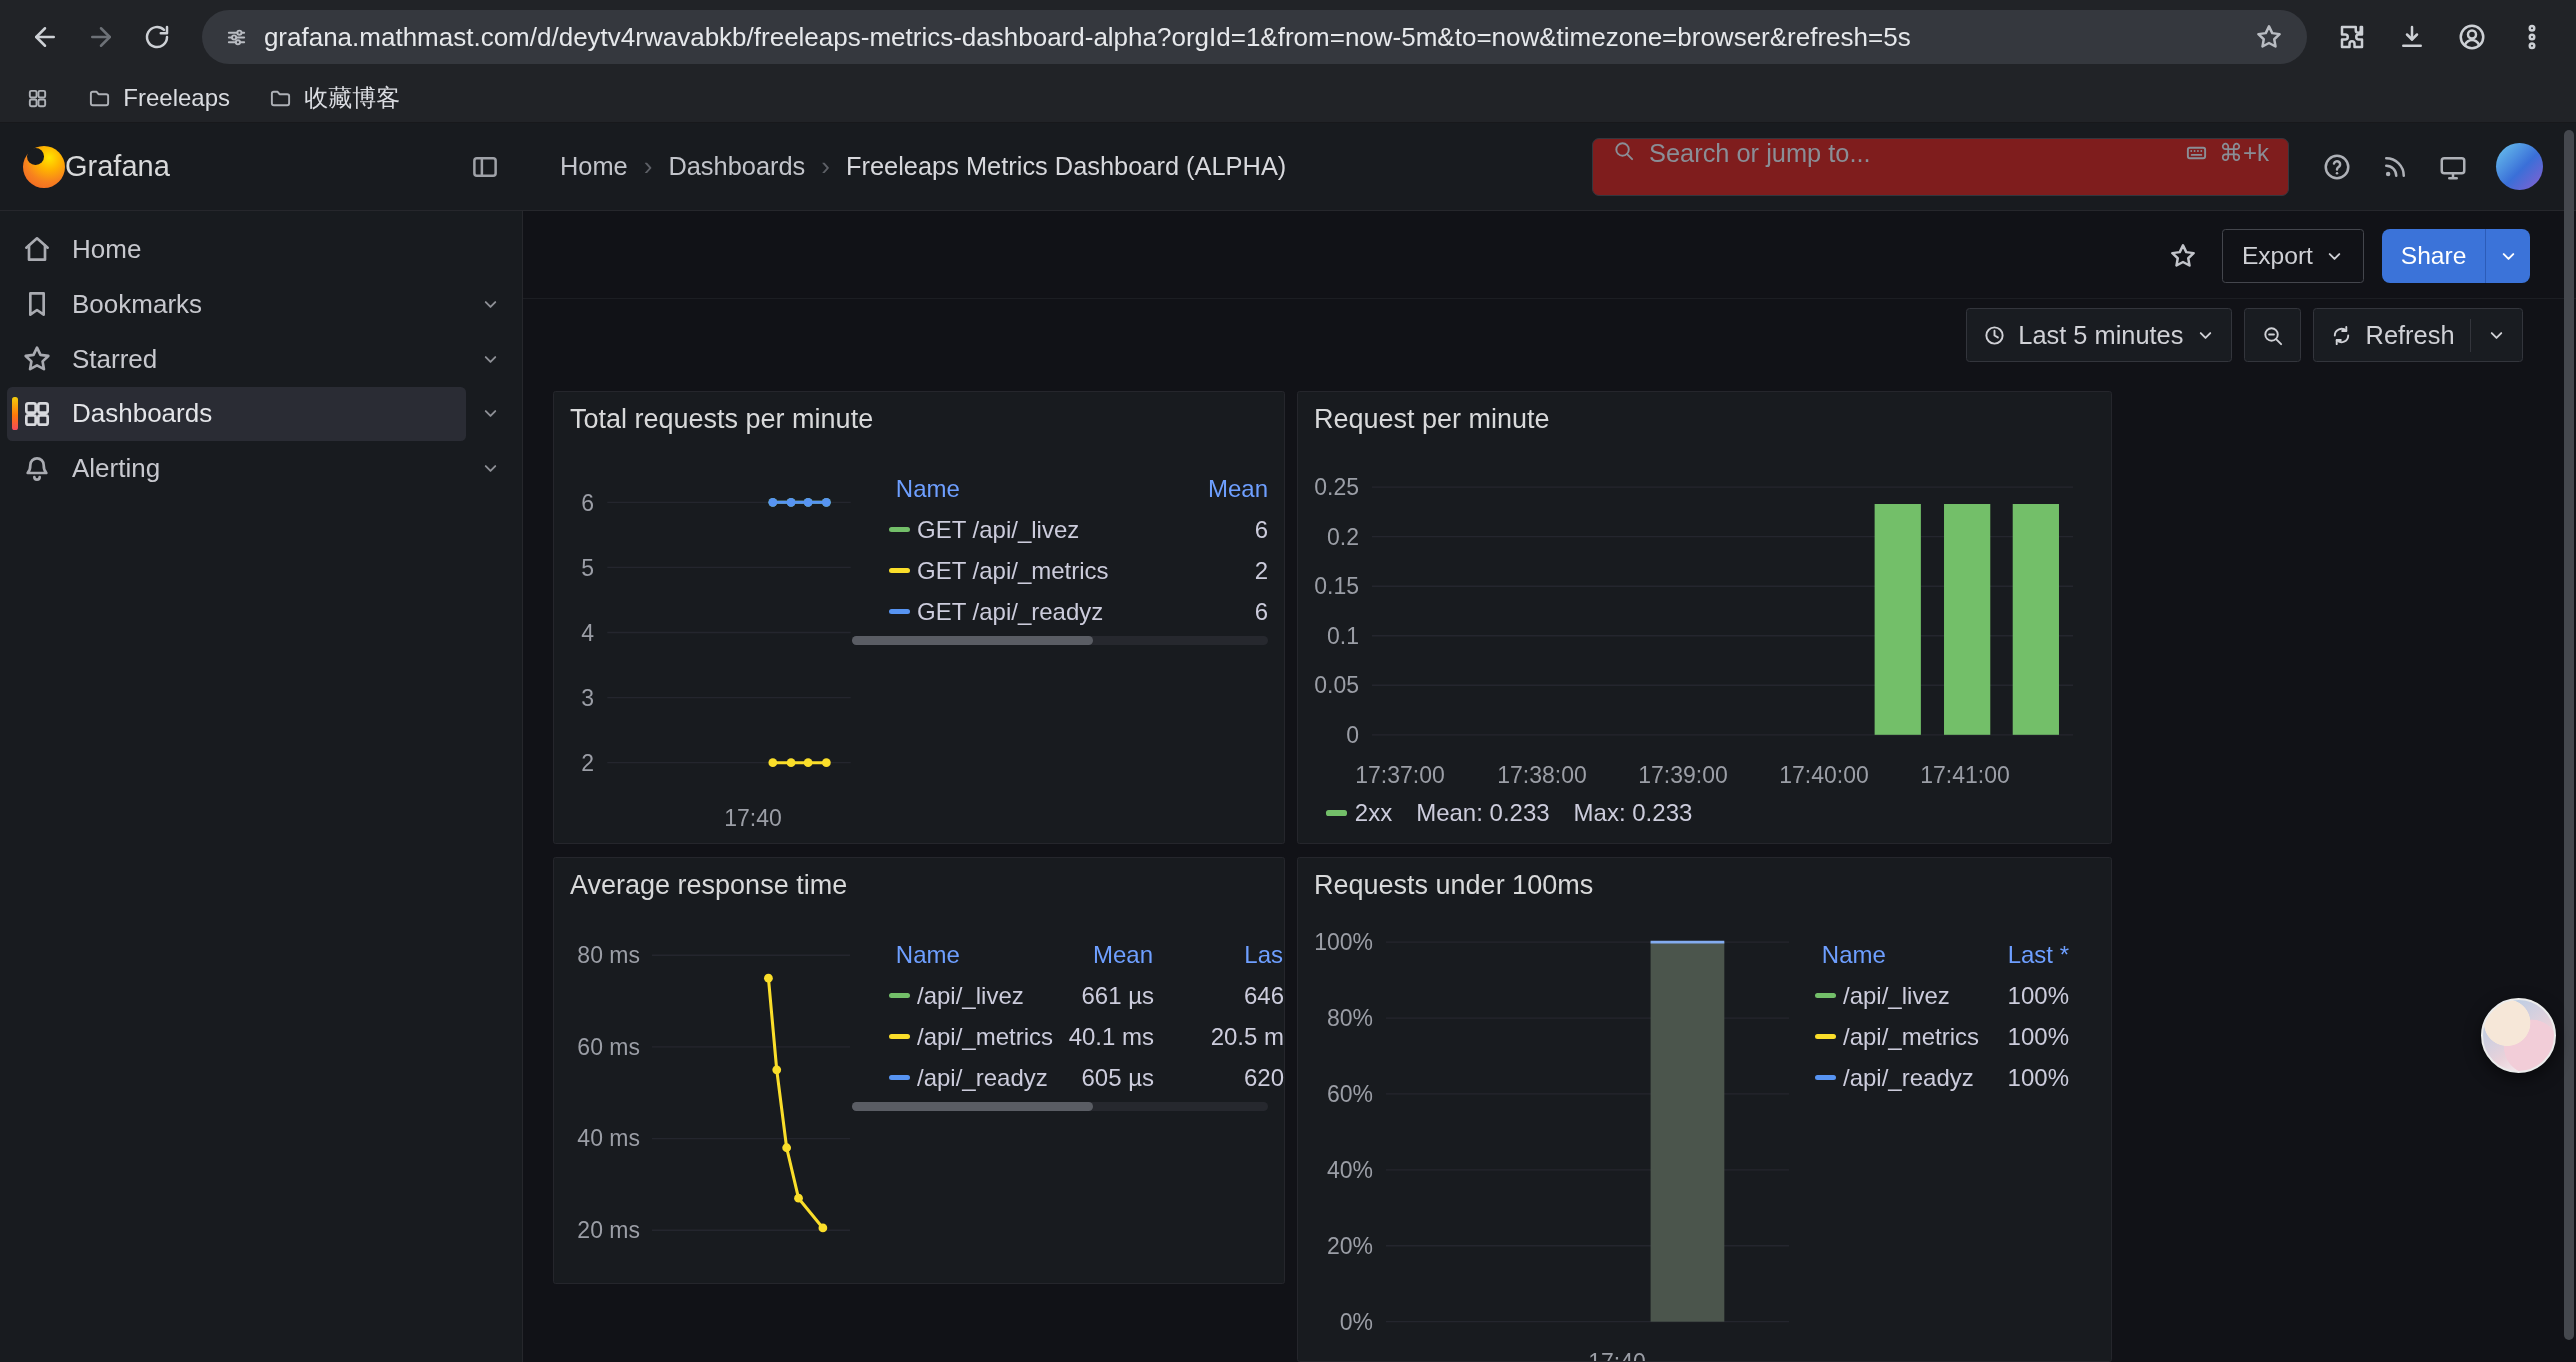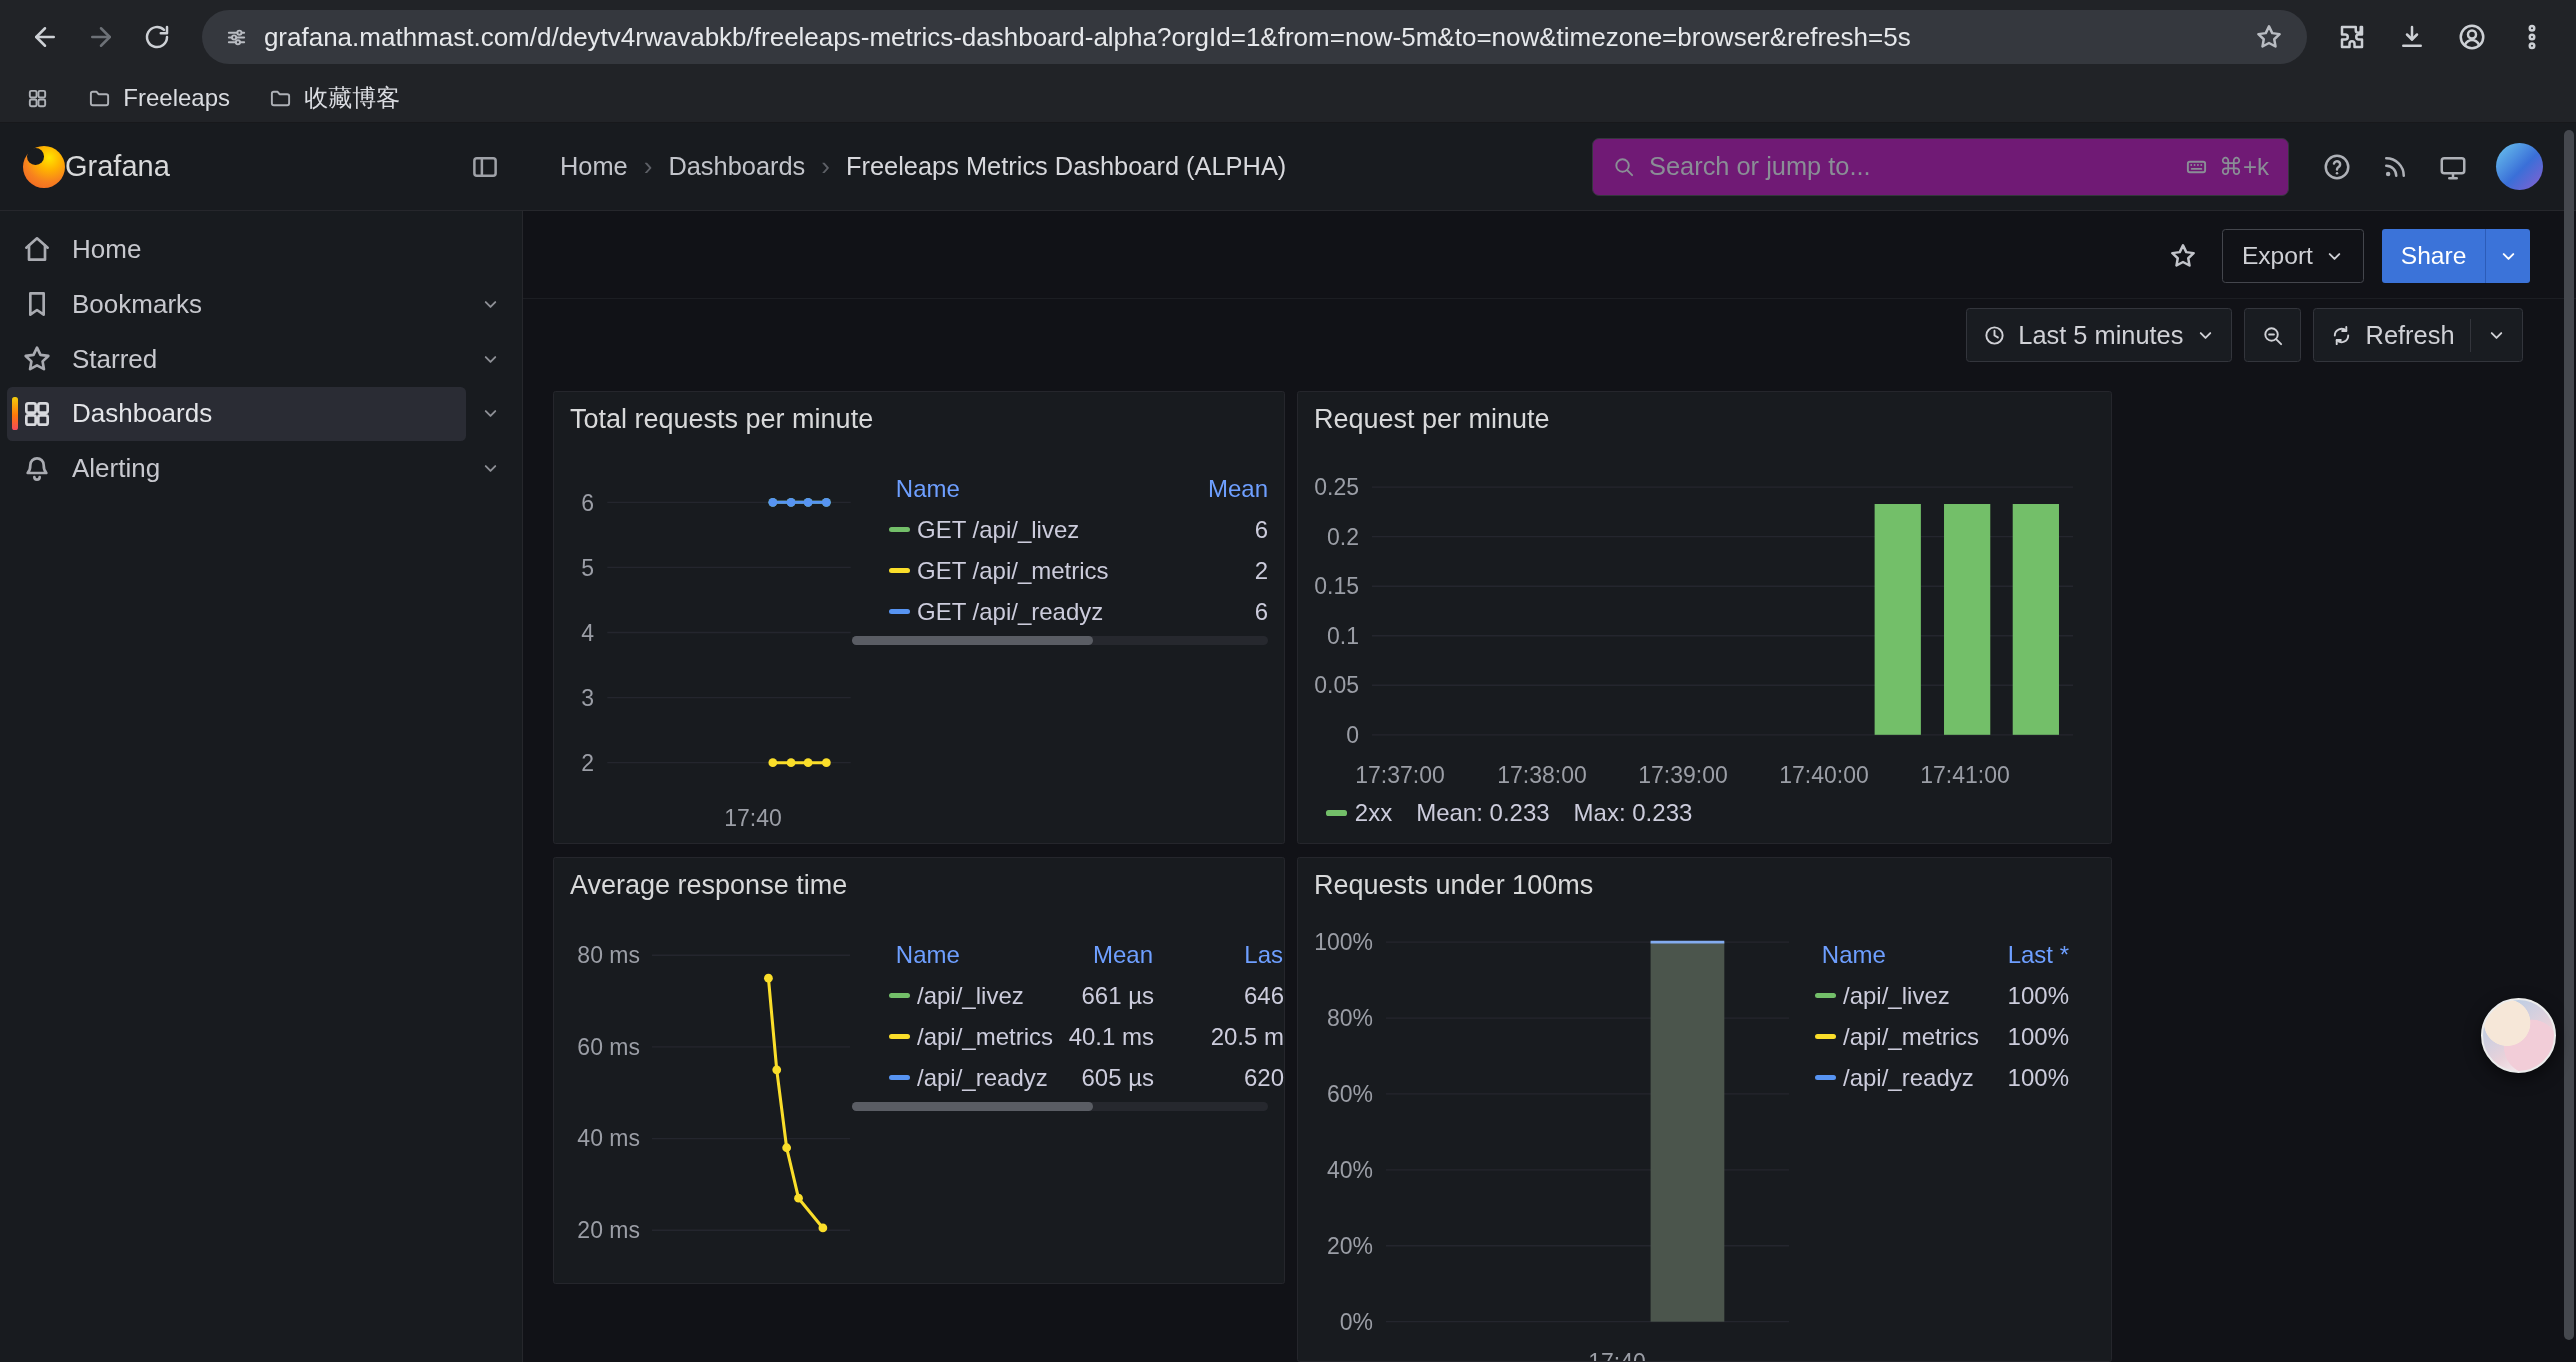--- a/index.html
+++ b/index.html
@@ -30,22 +30,22 @@
   .gf-left{width:523px;flex:none;display:flex;align-items:center;padding:0 23px}
   .gf-logo{position:relative;width:42px;height:42px;border-radius:50%;
     background:radial-gradient(circle at 62% 28%,#ffe600 0%,#ffb300 30%,#f7821e 60%,#ef5a28 100%)}
   .gf-logo::after{content:"";position:absolute;left:4.4px;top:2.6px;width:16.7px;height:16.7px;border-radius:50%;background:#181b1f}
   .brand{font-size:29px;color:#d8d9da;font-weight:500}
   .gf-toggle{margin-left:auto;color:#9fa2a8}
   .breadcrumb{display:flex;align-items:center;gap:16px;margin-left:37px;font-size:25.4px;white-space:nowrap}
   .crumb{color:#c2c4ca}
   .crumb.current{color:#d7d8dc}
   .crumb-sep{color:#5d6066;font-size:26px}
-  .searchbox{margin-left:auto;width:697px;height:58px;flex:none;border:0.9px solid #34363d;background:#701a75;border-radius:7px;
-    display:flex;align-items:center;padding:0 19px;gap:14px;color:#8a8e96;font-size:25.4px}
+  .searchbox{margin-left:auto;width:697px;height:58px;flex:none;border:0.9px solid #34363d;background:#7f1d1d;border-radius:7px;
+    display:flex;align-items:flex-start;padding:0 19px;gap:14px;color:#8a8e96;font-size:25.4px}
   .searchbox input{flex:1;background:transparent;border:none;outline:none;font:inherit;color:#d8d9dd;min-width:0}
   .searchbox input::placeholder{color:#8a8e96}
   .kbd-hint{display:flex;align-items:center;gap:10.5px;color:#8a8e96;font-size:24px}
   .gf-right{display:flex;align-items:center;gap:28px;padding:0 33px;color:#aeb1b7}
   .nav-avatar{width:47px;height:47px;border-radius:50%;
     background:linear-gradient(135deg,#6cc7ef 0%,#3a6fd8 55%,#8a5fd0 100%)}
 
   
   .sidebar{position:absolute;left:0;top:210px;width:523px;height:1152px;background:#181b1f;
     border-right:0.9px solid #26272c;padding:12.3px 7px;z-index:30}
@@ -59,21 +59,21 @@
     background:linear-gradient(180deg,#f2cc0c,#ff780a 55%,#f2495c)}
   .side-chev{width:49px;flex:none;display:flex;justify-content:center;color:#8d8f95}
 
   
   .main{position:absolute;left:523px;top:210px;width:2053px;height:1152px;background:#111217;overflow:hidden}
   .main::before{content:"";position:absolute;left:0;top:88px;width:100%;height:0.9px;background:#1c1e23}
   .dash-actions{position:absolute;top:19px;right:46px;display:flex;align-items:center;gap:17.5px;z-index:5}
   .icon-only{color:#c2c4ca;display:flex;align-items:center;justify-content:center;width:42px;height:42px}
   .btn{height:54px;display:flex;align-items:center;gap:12.3px;padding:0 19px;border-radius:3.5px;font-size:24.6px;color:#cfd0d5}
   .btn.outline{border:0.9px solid #44464d}
-  .split{display:flex;border-radius:3px;overflow:hidden}
+  .split{display:flex;border-radius:8px;overflow:hidden}
   .btn.primary{background:#3b73d9;color:#fff;border-radius:0}
   .btn.chev-part{padding:0 12.3px;border-left:0.9px solid #2c5cb8}
   .time-row{position:absolute;top:98px;right:53px;display:flex;align-items:flex-end;gap:12.3px;z-index:5}
   .tbtn{height:54px;background:#191c21;border:0.9px solid #33353c;border-radius:3.5px;display:flex;align-items:center;
     gap:12.3px;padding:0 16px;color:#d0d1d6;font-size:25.4px}
   .tbtn .divider{width:0.9px;height:33px;background:#33353c;margin:0 3.5px}
   .chev-small{width:19px;height:19px;stroke:currentColor;fill:none;stroke-width:2.4;stroke-linecap:round;stroke-linejoin:round}
 
   
   .panel{position:absolute;background:#181b1f;border:0.9px solid #25262c;border-radius:2.6px;overflow:hidden}

